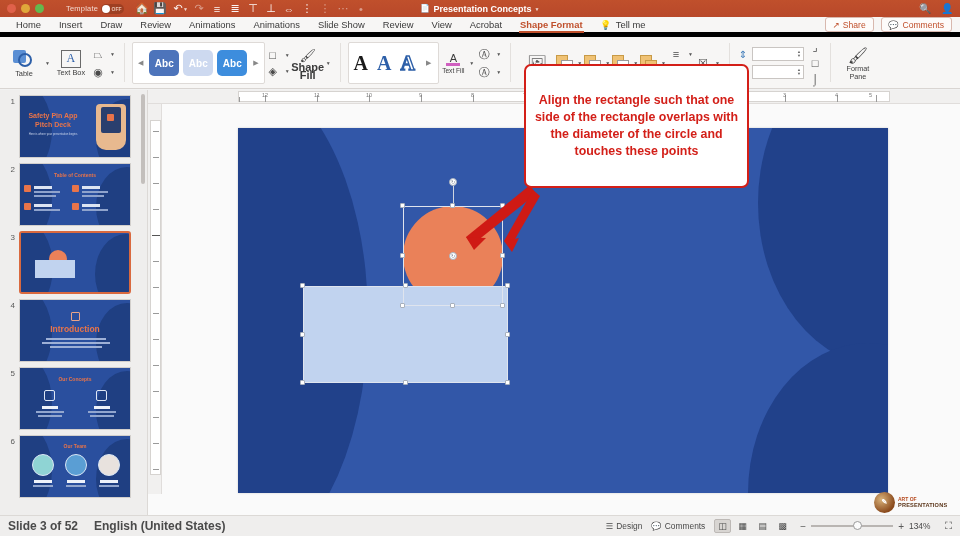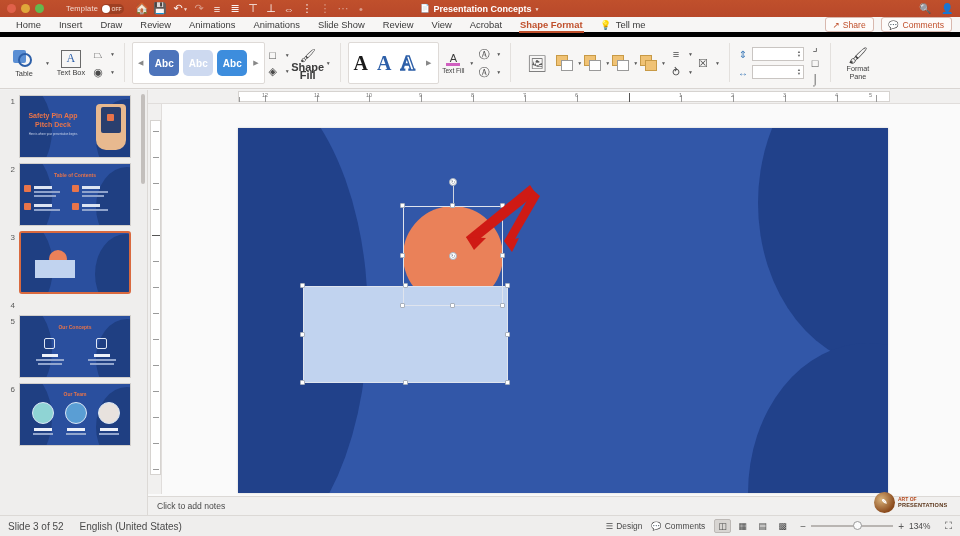--- a/index.html
+++ b/index.html
@@ -286,21 +286,21 @@
   .wm-txt { display: flex; flex-direction: column; line-height: 6px; }
   .wm-txt .l1 { font-size: 5px; color: #b5491e; font-weight: bold; }
   .wm-txt .l2 { font-size: 5.6px; color: #5a3418; font-weight: bold; letter-spacing: .2px; }
 
   
   .statusbar {
     position: absolute; left: 0; top: 515px; width: 960px; height: 21px;
     background: #efeeed; border-top: 1px solid #dcd9d6;
     display: flex; align-items: center; padding: 0 8px;
   }
-  .st-item { font-size: 10px; color: #4a4a4a; margin-right: 16px; }
+  .st-item { font-size: 12px; color: #4a4a4a; margin-right: 16px; font-weight: bold; }
   .st-right { margin-left: auto; display: flex; align-items: center; gap: 9px; }
   .st-btn { display: flex; align-items: center; gap: 3px; font-size: 8.4px; color: #4a4a4a; }
   .viewbtns { display: flex; align-items: center; gap: 3px; }
   .vb {
     width: 17px; height: 14px; display: flex; align-items: center; justify-content: center;
     font-size: 9px; color: #4a4a4a; border-radius: 2px;
   }
   .vb.act { background: #d8d5d2; border: 1px solid #bdb9b6; }
   .zoomwrap { display: flex; align-items: center; gap: 5px; }
   .zmsign { font-size: 10px; color: #5a5a5a; }
@@ -592,20 +592,29 @@
       <div class="thumb sel">
         <div class="blobA"></div>
           <div class="blobB"></div>
         <div style="position:absolute;left:28px;top:17px;width:18px;height:18px;background:#ea8159;border-radius:50%;"></div>
         <div style="position:absolute;left:14px;top:27px;width:40px;height:18px;background:#c1d3ef;"></div>
       </div>
     </div>
 
     <div class="thumbrow">
       <div class="thumbnum">4</div>
+      <div class="thumb">
+        <div class="blobA"></div>
+          <div class="blobB"></div>
+        <div style="position:absolute;left:51px;top:12px;width:9px;height:9px;border:1px solid #e8a48a;border-radius:1px;"></div>
+        <div class="t-title" style="top:24px;font-size:8.5px;">Introduction</div>
+        <div style="position:absolute;left:26px;top:38px;width:60px;height:2px;background:#9eb0d6;"></div>
+        <div style="position:absolute;left:22px;top:42px;width:68px;height:2px;background:#9eb0d6;"></div>
+        <div style="position:absolute;left:30px;top:46px;width:52px;height:2px;background:#9eb0d6;"></div>
+      </div>
     </div>
 
     <div class="thumbrow">
       <div class="thumbnum">5</div>
       <div class="thumb">
         <div class="blobA"></div>
           <div class="blobB"></div>
         <div class="t-title" style="top:8px;font-size:5px;">Our Concepts</div>
         <div style="position:absolute;left:24px;top:22px;width:11px;height:11px;border:1px solid #dfe7f5;border-radius:2px;"></div>
         <div style="position:absolute;left:76px;top:22px;width:11px;height:11px;border:1px solid #dfe7f5;border-radius:2px;"></div>
@@ -724,24 +733,24 @@
     </div>
   </div>
 
   <svg class="arrows-svg">
     <polygon points="530,185 466,237 472,245 536,194" fill="#cf1a14"></polygon>
     <polygon points="466,237 486,238 474,250" fill="#cf1a14"></polygon>
     <polygon points="533,190 504,241 511,246 540,196" fill="#cf1a14"></polygon>
     <polygon points="504,241 519,238 512,252" fill="#cf1a14"></polygon>
   </svg>
 
-
-  <div class="notesbar">
-    <span class="t">Click to add notes</span>
+  <div class="callout">
+    <div class="txt">Align the rectangle such that one side of the rectangle overlaps with the diameter of the circle and touches these points</div>
   </div>
+
 
   <div class="watermark">
     <div class="wm-circle">✎</div>
     <div class="wm-txt">
       <span class="l1">ART OF</span>
       <span class="l2">PRESENTATIONS</span>
     </div>
   </div>
 
   <div class="statusbar">

